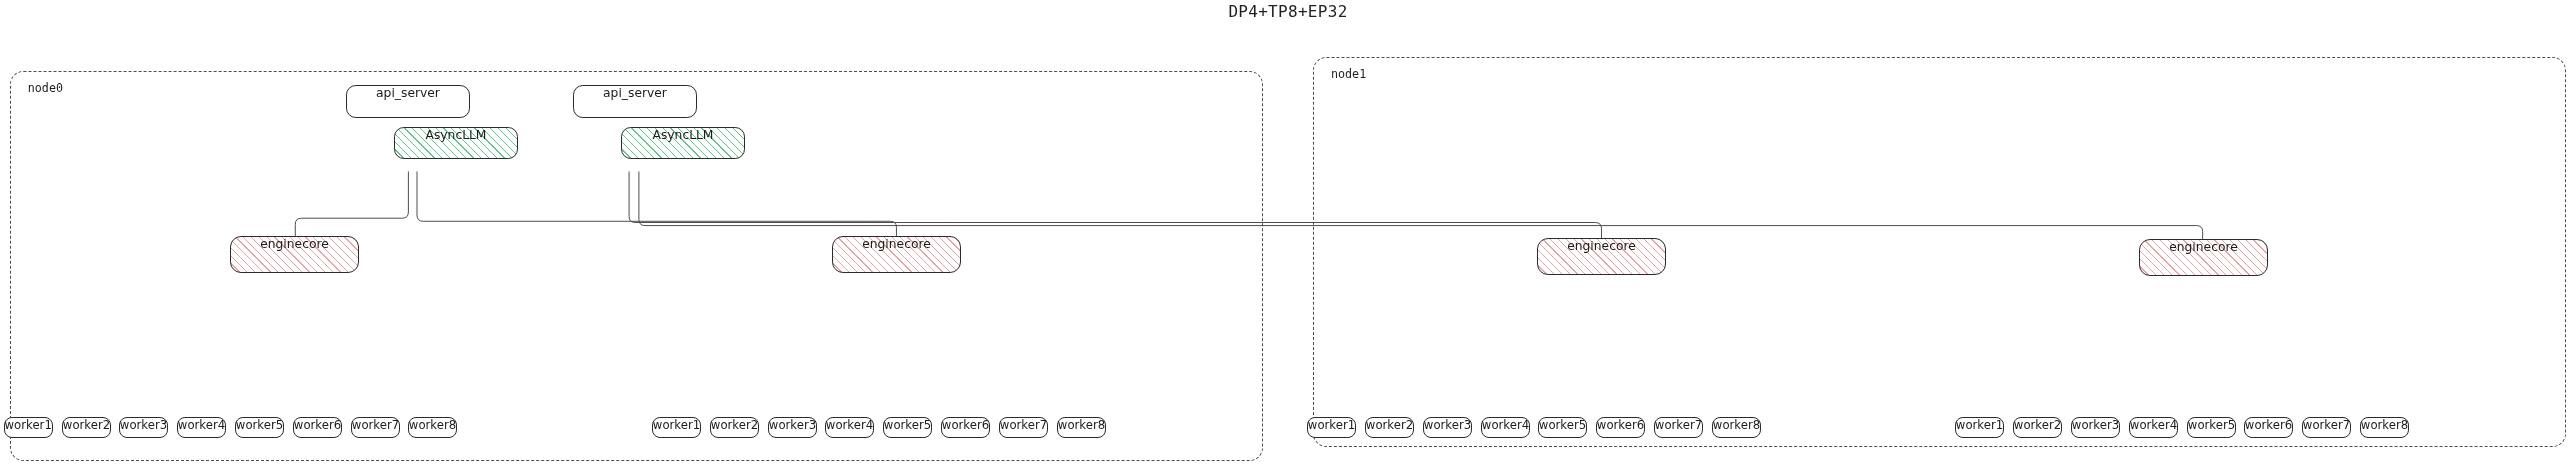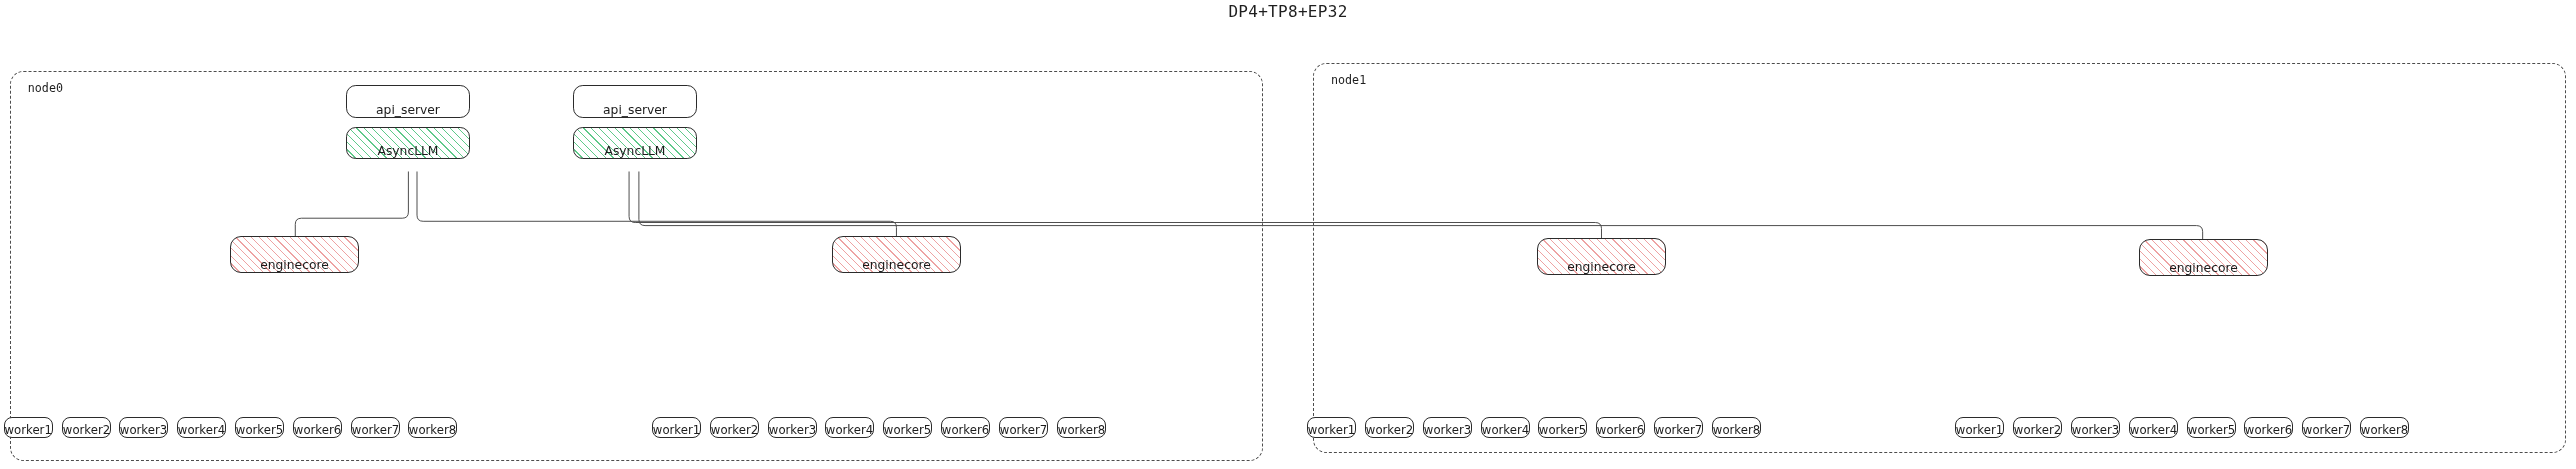--- a/index.html
+++ b/index.html
@@ -56,21 +56,21 @@
   }
 
   
   .shape {
     position: absolute;
     box-sizing: border-box;
     border: 1.5px solid #2b2b2b;
     border-radius: 8.6px;
     background: #ffffff;
     display: flex;
-    align-items: flex-end;
+    align-items: flex-start;
     justify-content: center;
     font-size: 12.3px;
     color: #1c1c1c;
     white-space: nowrap;
   }
 
   .shape.api-server {
     border-radius: 9.8px;
     background: #ffffff;
   }
@@ -78,20 +78,21 @@
   
   .shape.asyncllm {
     border-radius: 9.8px;
     background-color: #ffffff;
     background-image: repeating-linear-gradient(
         45deg,
         #5fc98a 0px,
         #5fc98a 0.9px,
         rgba(255,255,255,0) 0.9px,
         rgba(255,255,255,0) 5.5px);
+    margin-left: 48px;
   }
 
   
   .shape.enginecore {
     border-radius: 11px;
     background-color: #ffffff;
     background-image: repeating-linear-gradient(
         45deg,
         #eea3a3 0px,
         #eea3a3 0.9px,
@@ -129,21 +130,21 @@
 <body>
 
 <div id="stage">
 
   <div id="diagram-title">DP4+TP8+EP32</div>
 
   <div class="node-box" style="left:9.8px; top:71px; width:1253px; height:390px;">
     <div class="node-label">node0</div>
   </div>
 
-  <div class="node-box" style="left:1313px; top:63px; width:1253px; height:390px;">
+  <div class="node-box" style="left:1313px; top:57px; width:1253px; height:390px;">
     <div class="node-label">node1</div>
   </div>
 
   <svg id="connectors" viewBox="0 0 4188 763" xmlns="http://www.w3.org/2000/svg">
 
     <path d="M 663,279 L 663,345 Q 663,355 653,355 L 489,355 Q 479,355 479,365 L 479,424"></path>
     <path class="arrowhead" d="M 472,406 L 479,427 L 486,406"></path>
 
     <path d="M 677,279 L 677,350 Q 677,360 687,360 L 1447,360 Q 1457,360 1457,370 L 1457,424"></path>
     <path class="arrowhead" d="M 1450,406 L 1457,427 L 1464,406"></path>

